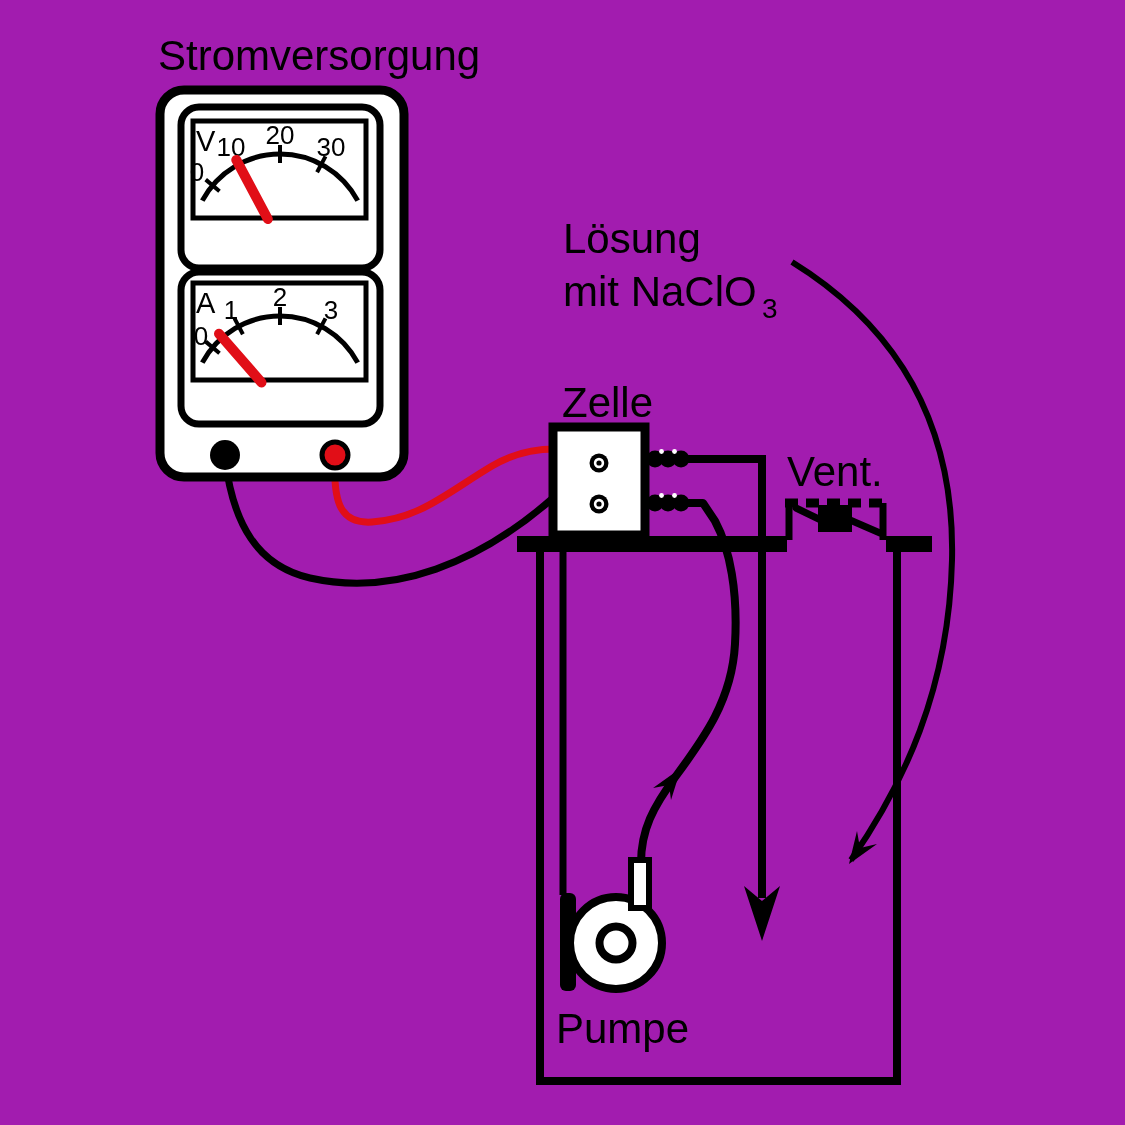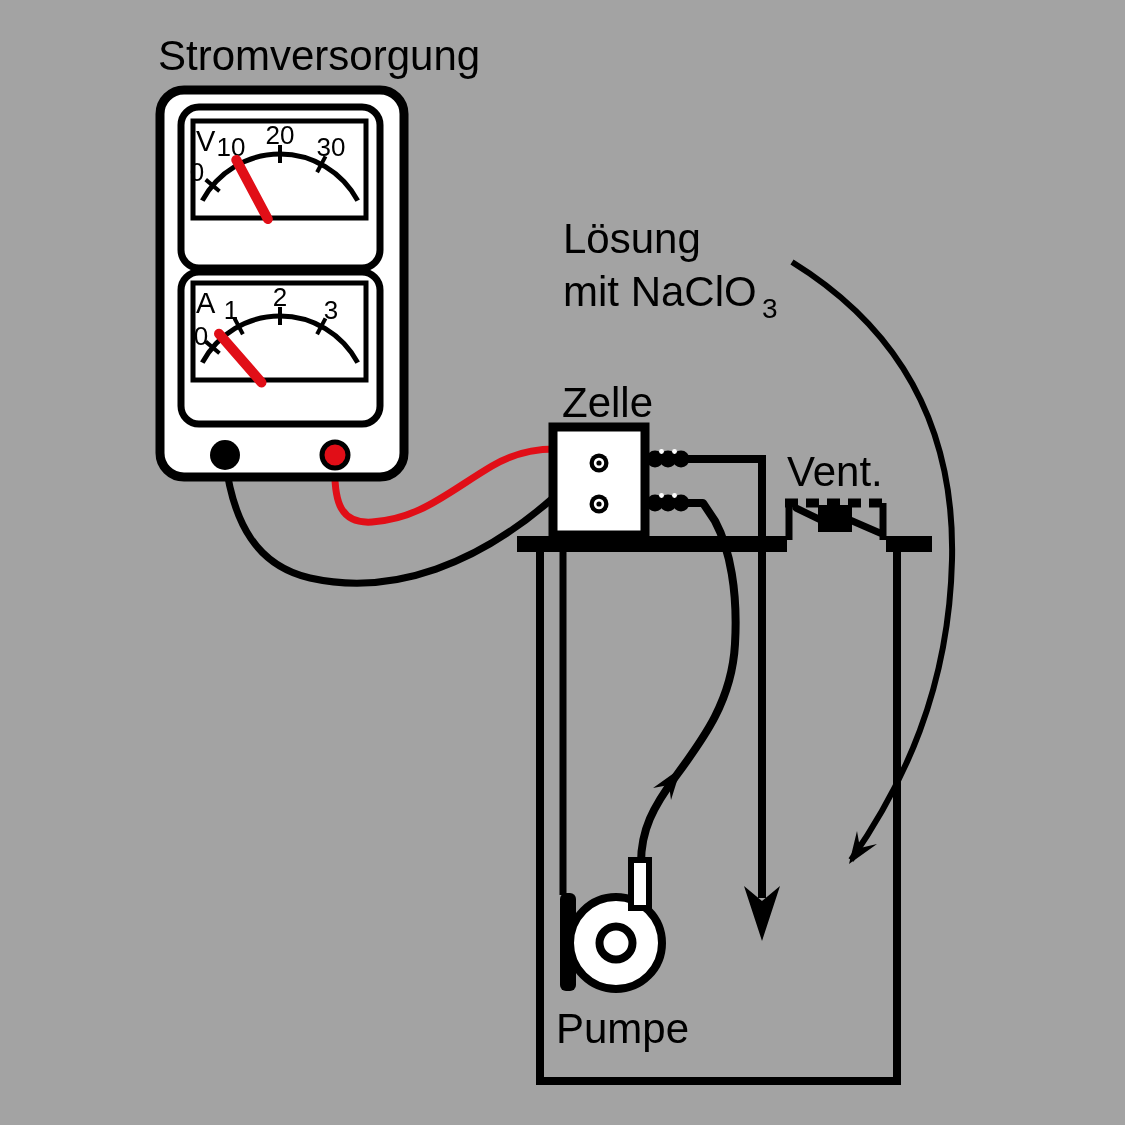--- a/index.html
+++ b/index.html
@@ -5,21 +5,21 @@
   html, body {
     margin: 0;
     padding: 0;
     background: #ffffff;
     font-family: "Liberation Sans", sans-serif;
   }
   .stage {
     position: relative;
     width: 1125px;
     height: 1125px;
-    background: #a3a3a3;
+    background: #a21caf;
     overflow: hidden;
     text-decoration: underline;
   }
   svg text {
     font-family: "Liberation Sans", sans-serif;
     fill: #000000;
   }
   .lbl-big   { font-size: 42px; }
   .lbl-sub   { font-size: 28px; }
   .lbl-tick  { font-size: 26px; }

